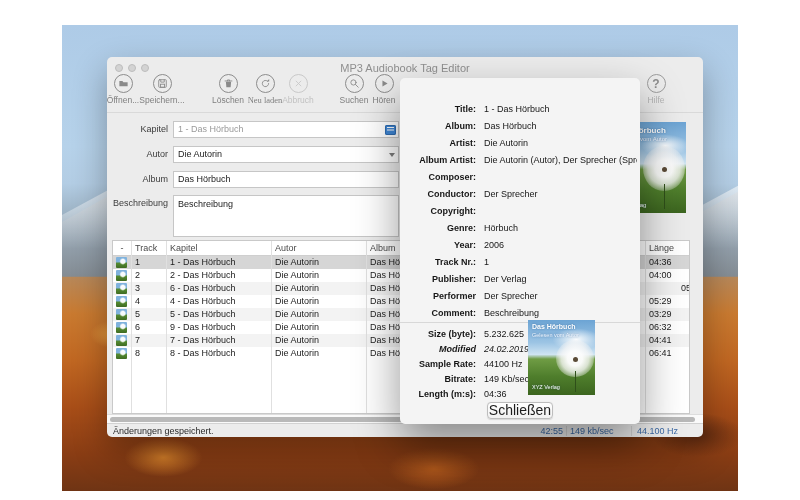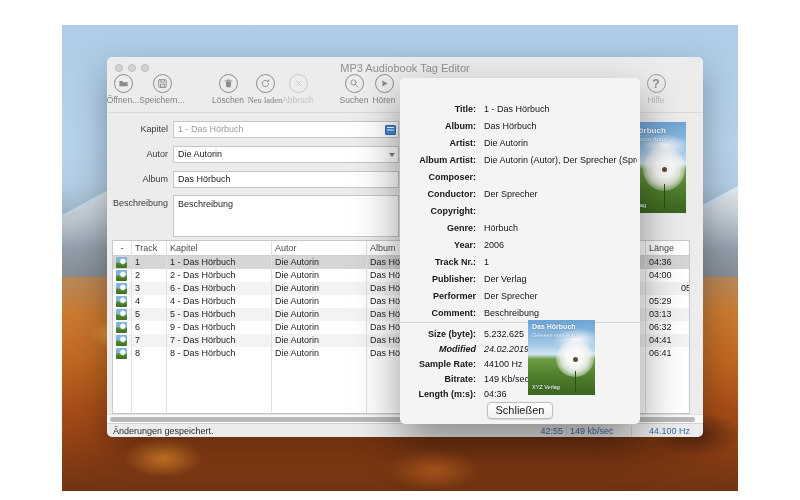--- a/index.html
+++ b/index.html
@@ -86,33 +86,33 @@
     linear-gradient(180deg,#7fb2dd 0 45%,#568c33 55%,#3f6b22 100%);}
 
   
   .hscroll{position:absolute;left:0;right:0;top:357px;height:9px;background:#fafafa;border-top:1px solid #ddd;box-sizing:border-box;}
   .hthumb{position:absolute;left:3px;right:8px;top:1.5px;height:5.5px;border-radius:3px;background:#b9b9b9;}
   .statusbar{position:absolute;left:0;right:0;top:366px;height:14px;border-top:1px solid #d2d2d2;font-size:9px;line-height:14px;}
   .smsg{position:absolute;left:6px;color:#2a2a2a;white-space:nowrap;}
   .sval{position:absolute;color:#3b69a5;white-space:nowrap;}
   .sv1{left:410px;width:46px;text-align:right;}
   .sv2{left:463px;}
-  .sv3{left:530px;margin-left:12px;}
+  .sv3{left:530px;}
   .sdiv{position:absolute;top:2px;height:10px;width:1px;background:#d4d4d4;}
 
   
   .dialog{left:400px;top:78px;width:240px;height:346px;background:#f4f4f4;box-shadow:0 20px 45px rgba(0,0,0,.42);border-radius:5px;}
   .dialog .wtitle{color:#7d7d7d;font-size:10px;}
   .drow{position:absolute;left:0;width:100%;height:17px;}
   .dlabel{position:absolute;left:0;width:76px;text-align:right;font-size:9px;font-weight:bold;color:#161616;line-height:17px;white-space:nowrap;}
   .dvalue{position:absolute;left:84px;right:3px;font-size:9px;color:#161616;line-height:17px;white-space:nowrap;overflow:hidden;}
   .ddivider{position:absolute;left:0;right:0;top:244px;height:1px;background:#d8d8d8;}
   .irow{height:15px;}
   .irow .dlabel,.irow .dvalue{line-height:15px;}
-  .close-btn{position:absolute;left:87px;top:324px;width:66px;height:17px;border-radius:4px;border:1px solid #bdbdbd;box-sizing:border-box;background:linear-gradient(#ffffff,#f1f1f1);font-size:11px;line-height:15px;text-align:center;color:#1c1c1c;box-shadow:0 .5px 1px rgba(0,0,0,.12);}
+  .close-btn{position:absolute;left:87px;top:324px;width:66px;height:17px;border-radius:4px;border:1px solid #bdbdbd;box-sizing:border-box;background:linear-gradient(#ffffff,#f1f1f1);font-size:14px;line-height:15px;text-align:center;color:#1c1c1c;box-shadow:0 .5px 1px rgba(0,0,0,.12);}
 </style>
 </head>
 <body>
 
 <div class="canvas">
 
   <div class="desktop">
     <div class="mountains"></div>
     <div class="snow"></div>
     <div class="foliage"></div>
@@ -276,21 +276,21 @@
             <span class="tcell" style="left:375px;width:157px"></span>
             <span class="tcell" style="left:532px;width:51px">05:29</span>
           </div>
           <div class="trow">
             <span class="thumb"></span>
             <span class="tcell" style="left:18px;width:35px">5</span>
             <span class="tcell" style="left:53px;width:105px">5 - Das Hörbuch</span>
             <span class="tcell" style="left:158px;width:95px">Die Autorin</span>
             <span class="tcell" style="left:253px;width:122px">Das Hörbuch</span>
             <span class="tcell" style="left:375px;width:157px"></span>
-            <span class="tcell" style="left:532px;width:51px">03:13</span>
+            <span class="tcell" style="left:532px;width:51px">03:29</span>
           </div>
           <div class="trow">
             <span class="thumb"></span>
             <span class="tcell" style="left:18px;width:35px">6</span>
             <span class="tcell" style="left:53px;width:105px">9 - Das Hörbuch</span>
             <span class="tcell" style="left:158px;width:95px">Die Autorin</span>
             <span class="tcell" style="left:253px;width:122px">Das Hörbuch</span>
             <span class="tcell" style="left:375px;width:157px"></span>
             <span class="tcell" style="left:532px;width:51px">06:32</span>
           </div>

